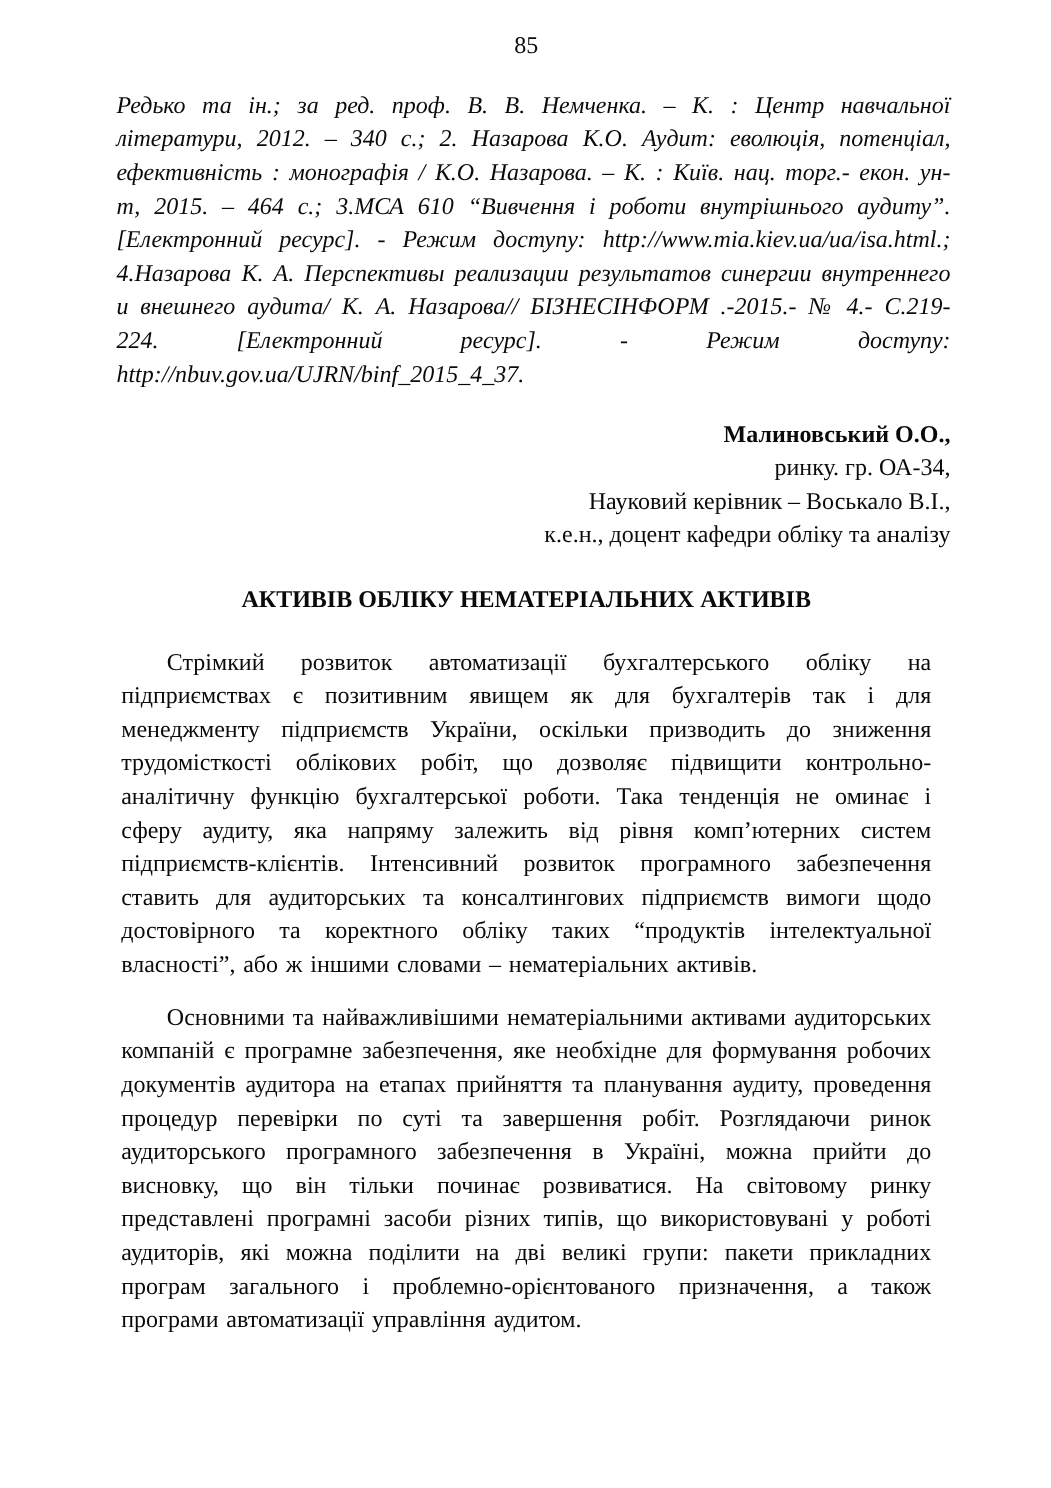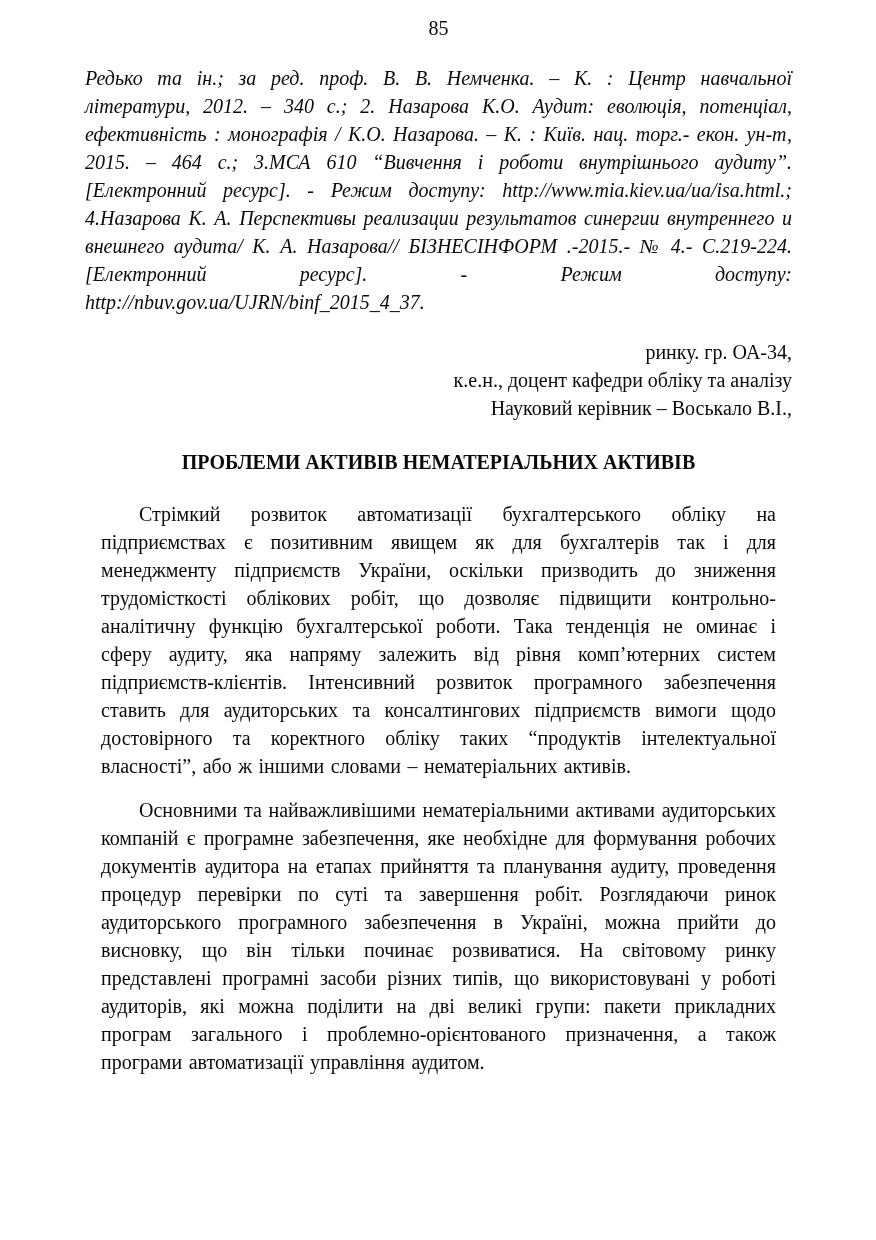--- a/index.html
+++ b/index.html
@@ -11,32 +11,32 @@
     position: relative;
     width: 876px;
     height: 1240px;
     margin: 0 auto;
     background: #ffffff;
     color: #0a0a0a;
     font-family: "Liberation Serif", "DejaVu Serif", serif;
     font-size: 20px;
     line-height: 28px;
     box-sizing: border-box;
-    padding: 14px 84px 0 85px;
+    padding: 24px 84px 0 85px;
     overflow: hidden;
   }
   .page-number {
     text-align: center;
     margin-bottom: 22px;
   }
   .references {
     font-style: italic;
     text-align: justify;
     word-spacing: 2px;
-    margin: 0 0 22px 0;
+    margin: 0 0 22px 12px;
   }
   .author-block {
     text-align: right;
     margin: 0 0 16px 0;
   }
   .author-name {
     font-weight: bold;
   }
   .paper-title {
     text-align: center;
@@ -53,26 +53,27 @@
 </head>
 <body>
 
 <div class="page">
 
   <div class="page-number">85</div>
 
   <p class="references">Редько та ін.; за ред. проф. В. В. Немченка. – К. : Центр навчальної літератури, 2012. – 340 с.; 2. Назарова К.О. Аудит: еволюція, потенціал, ефективність : монографія / К.О. Назарова. – К. : Київ. нац. торг.- екон. ун-т, 2015. – 464 с.; 3.МСА 610 “Вивчення і роботи внутрішнього аудиту”. [Електронний ресурс]. - Режим доступу: http://www.mia.kiev.ua/ua/isa.html.; 4.Назарова К. А. Перспективы реализации результатов синергии внутреннего и внешнего аудита/ К. А. Назарова// БІЗНЕСІНФОРМ .-2015.- № 4.- С.219-224. [Електронний ресурс]. - Режим доступу: http://nbuv.gov.ua/UJRN/binf_2015_4_37.</p>
 
   <div class="author-block">
+    <div class="author-name">Малиновський О.О.,</div>
     <div>ринку. гр. ОА-34,</div>
+    <div>Науковий керівник – Воськало В.І.,</div>
     <div>к.е.н., доцент кафедри обліку та аналізу</div>
-    <div>Науковий керівник – Воськало В.І.,</div>
   </div>
 
   <div class="paper-title">
-    <div>ПРОБЛЕМИ АКТИВІВ НЕМАТЕРІАЛЬНИХ АКТИВІВ</div>
+    <div>АКТИВІВ ОБЛІКУ НЕМАТЕРІАЛЬНИХ АКТИВІВ</div>
   </div>
 
   <p class="body-paragraph">Стрімкий розвиток автоматизації бухгалтерського обліку на підприємствах є позитивним явищем як для бухгалтерів так і для менеджменту підприємств України, оскільки призводить до зниження трудомісткості облікових робіт, що дозволяє підвищити контрольно-аналітичну функцію бухгалтерської роботи. Така тенденція не оминає і сферу аудиту, яка напряму залежить від рівня комп’ютерних систем підприємств-клієнтів. Інтенсивний розвиток програмного забезпечення ставить для аудиторських та консалтингових підприємств вимоги щодо достовірного та коректного обліку таких “продуктів інтелектуальної власності”, або ж іншими словами – нематеріальних активів.</p>
 
   <p class="body-paragraph">Основними та найважливішими нематеріальними активами аудиторських компаній є програмне забезпечення, яке необхідне для формування робочих документів аудитора на етапах прийняття та планування аудиту, проведення процедур перевірки по суті та завершення робіт. Розглядаючи ринок аудиторського програмного забезпечення в Україні, можна прийти до висновку, що він тільки починає розвиватися. На світовому ринку представлені програмні засоби різних типів, що використовувані у роботі аудиторів, які можна поділити на дві великі групи: пакети прикладних програм загального і проблемно-орієнтованого призначення, а також програми автоматизації управління аудитом.</p>
 
 </div>
 
 </body></html>

